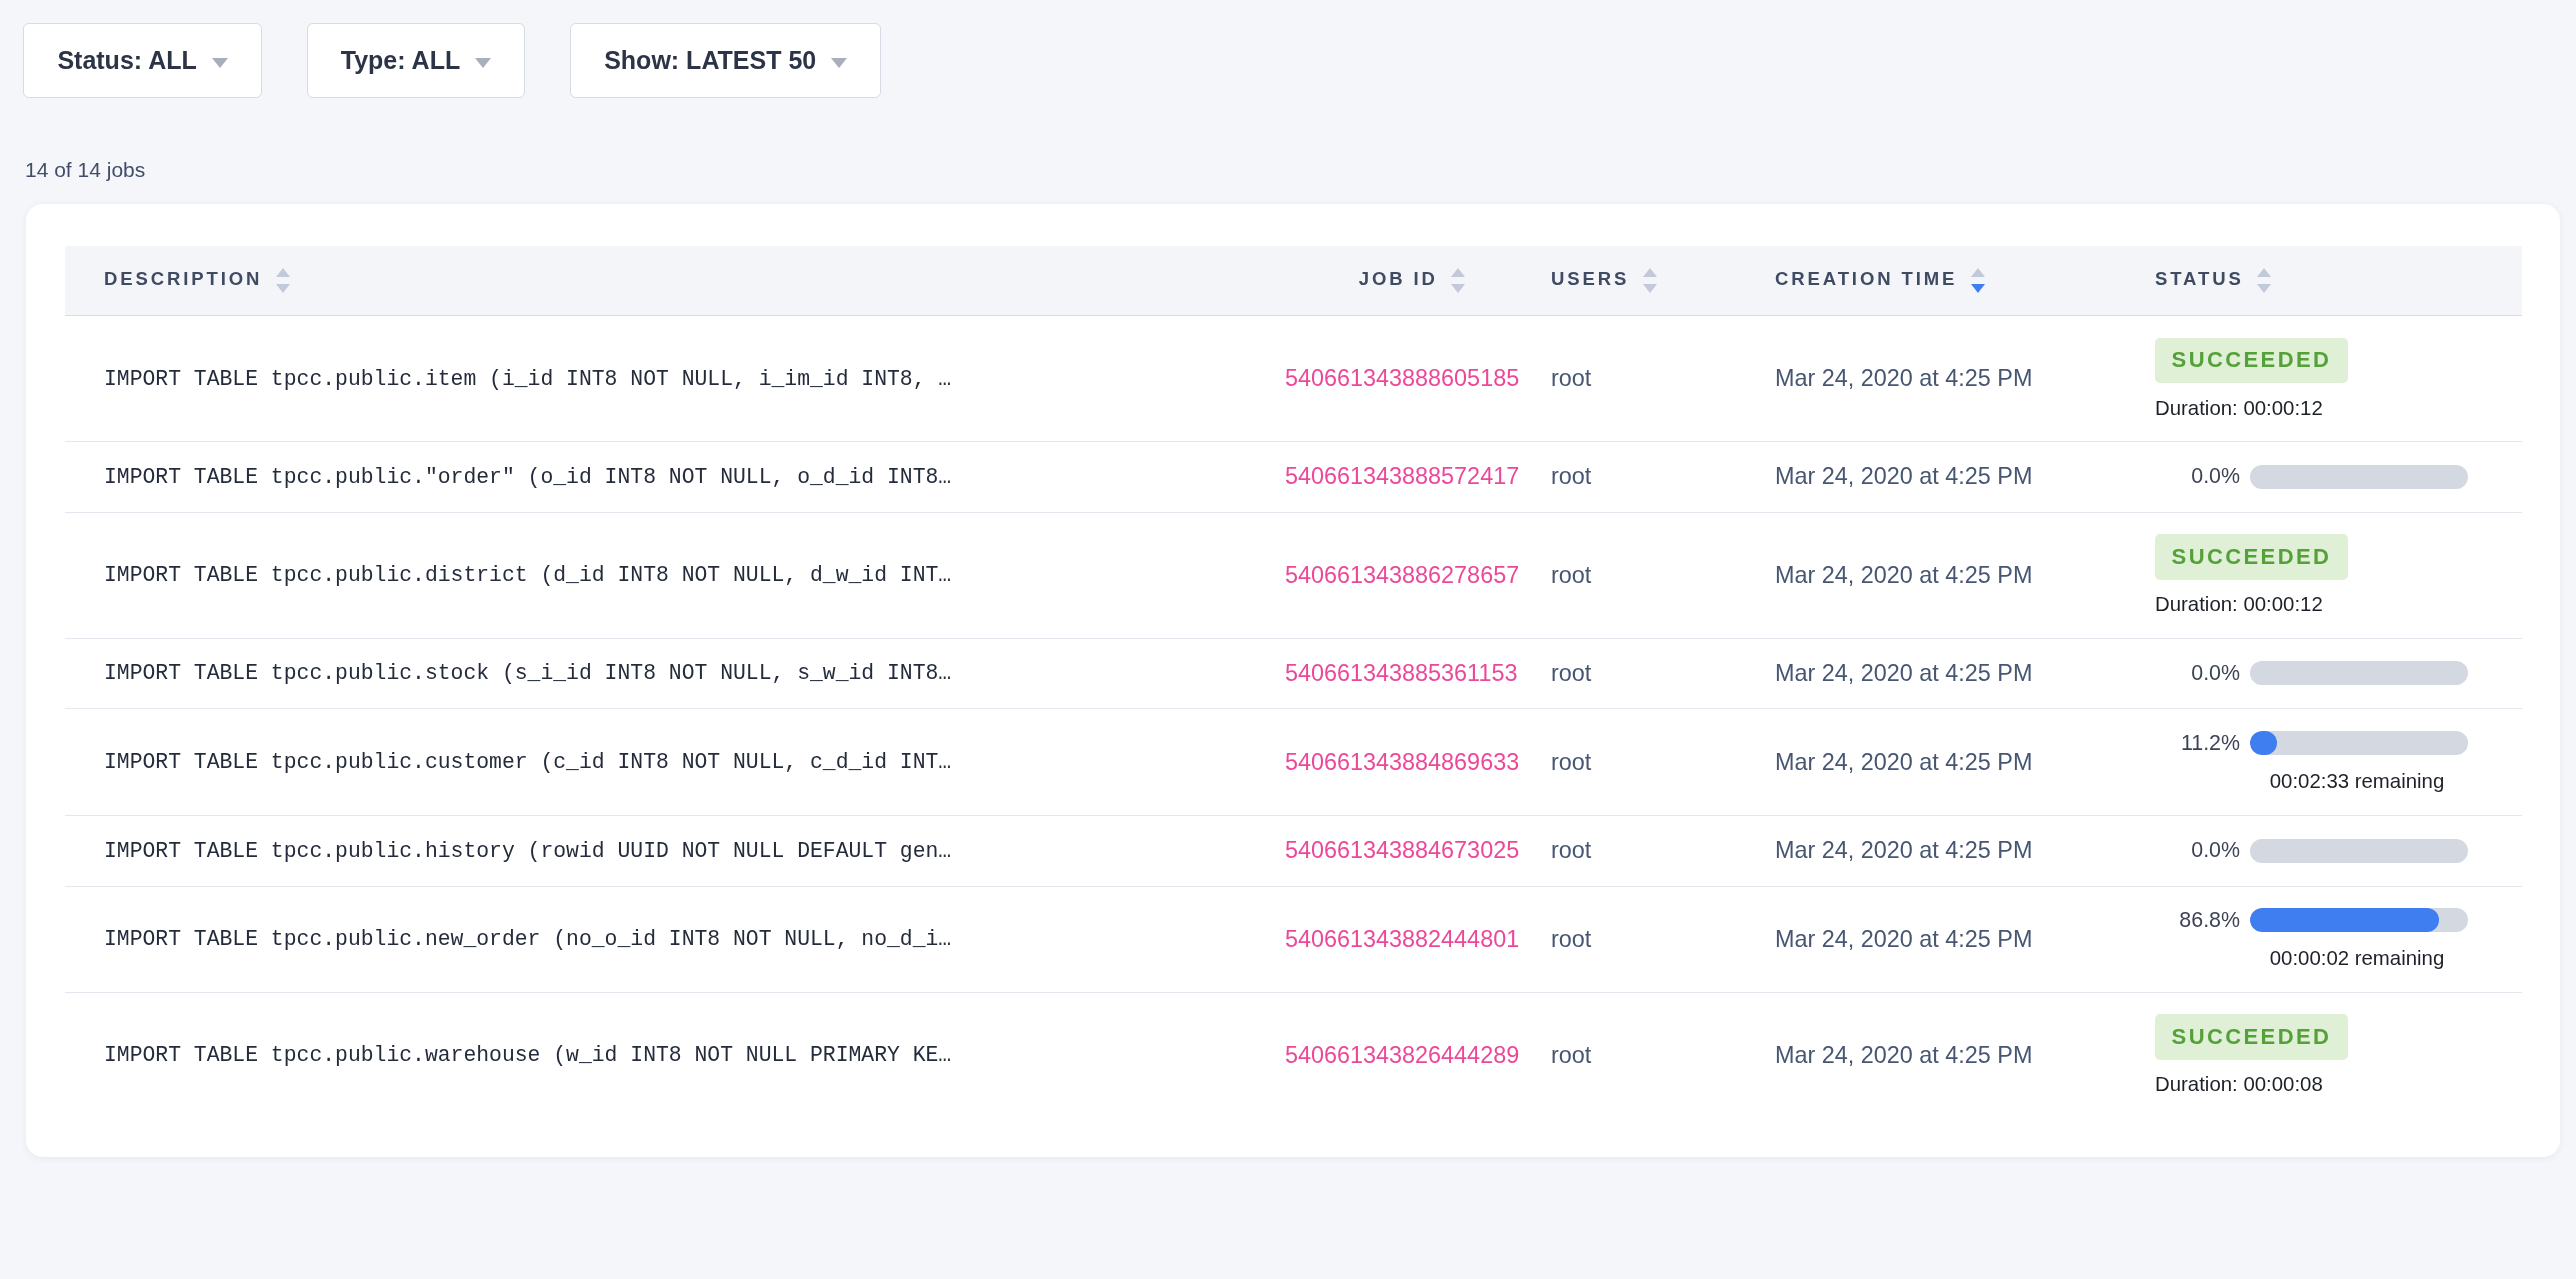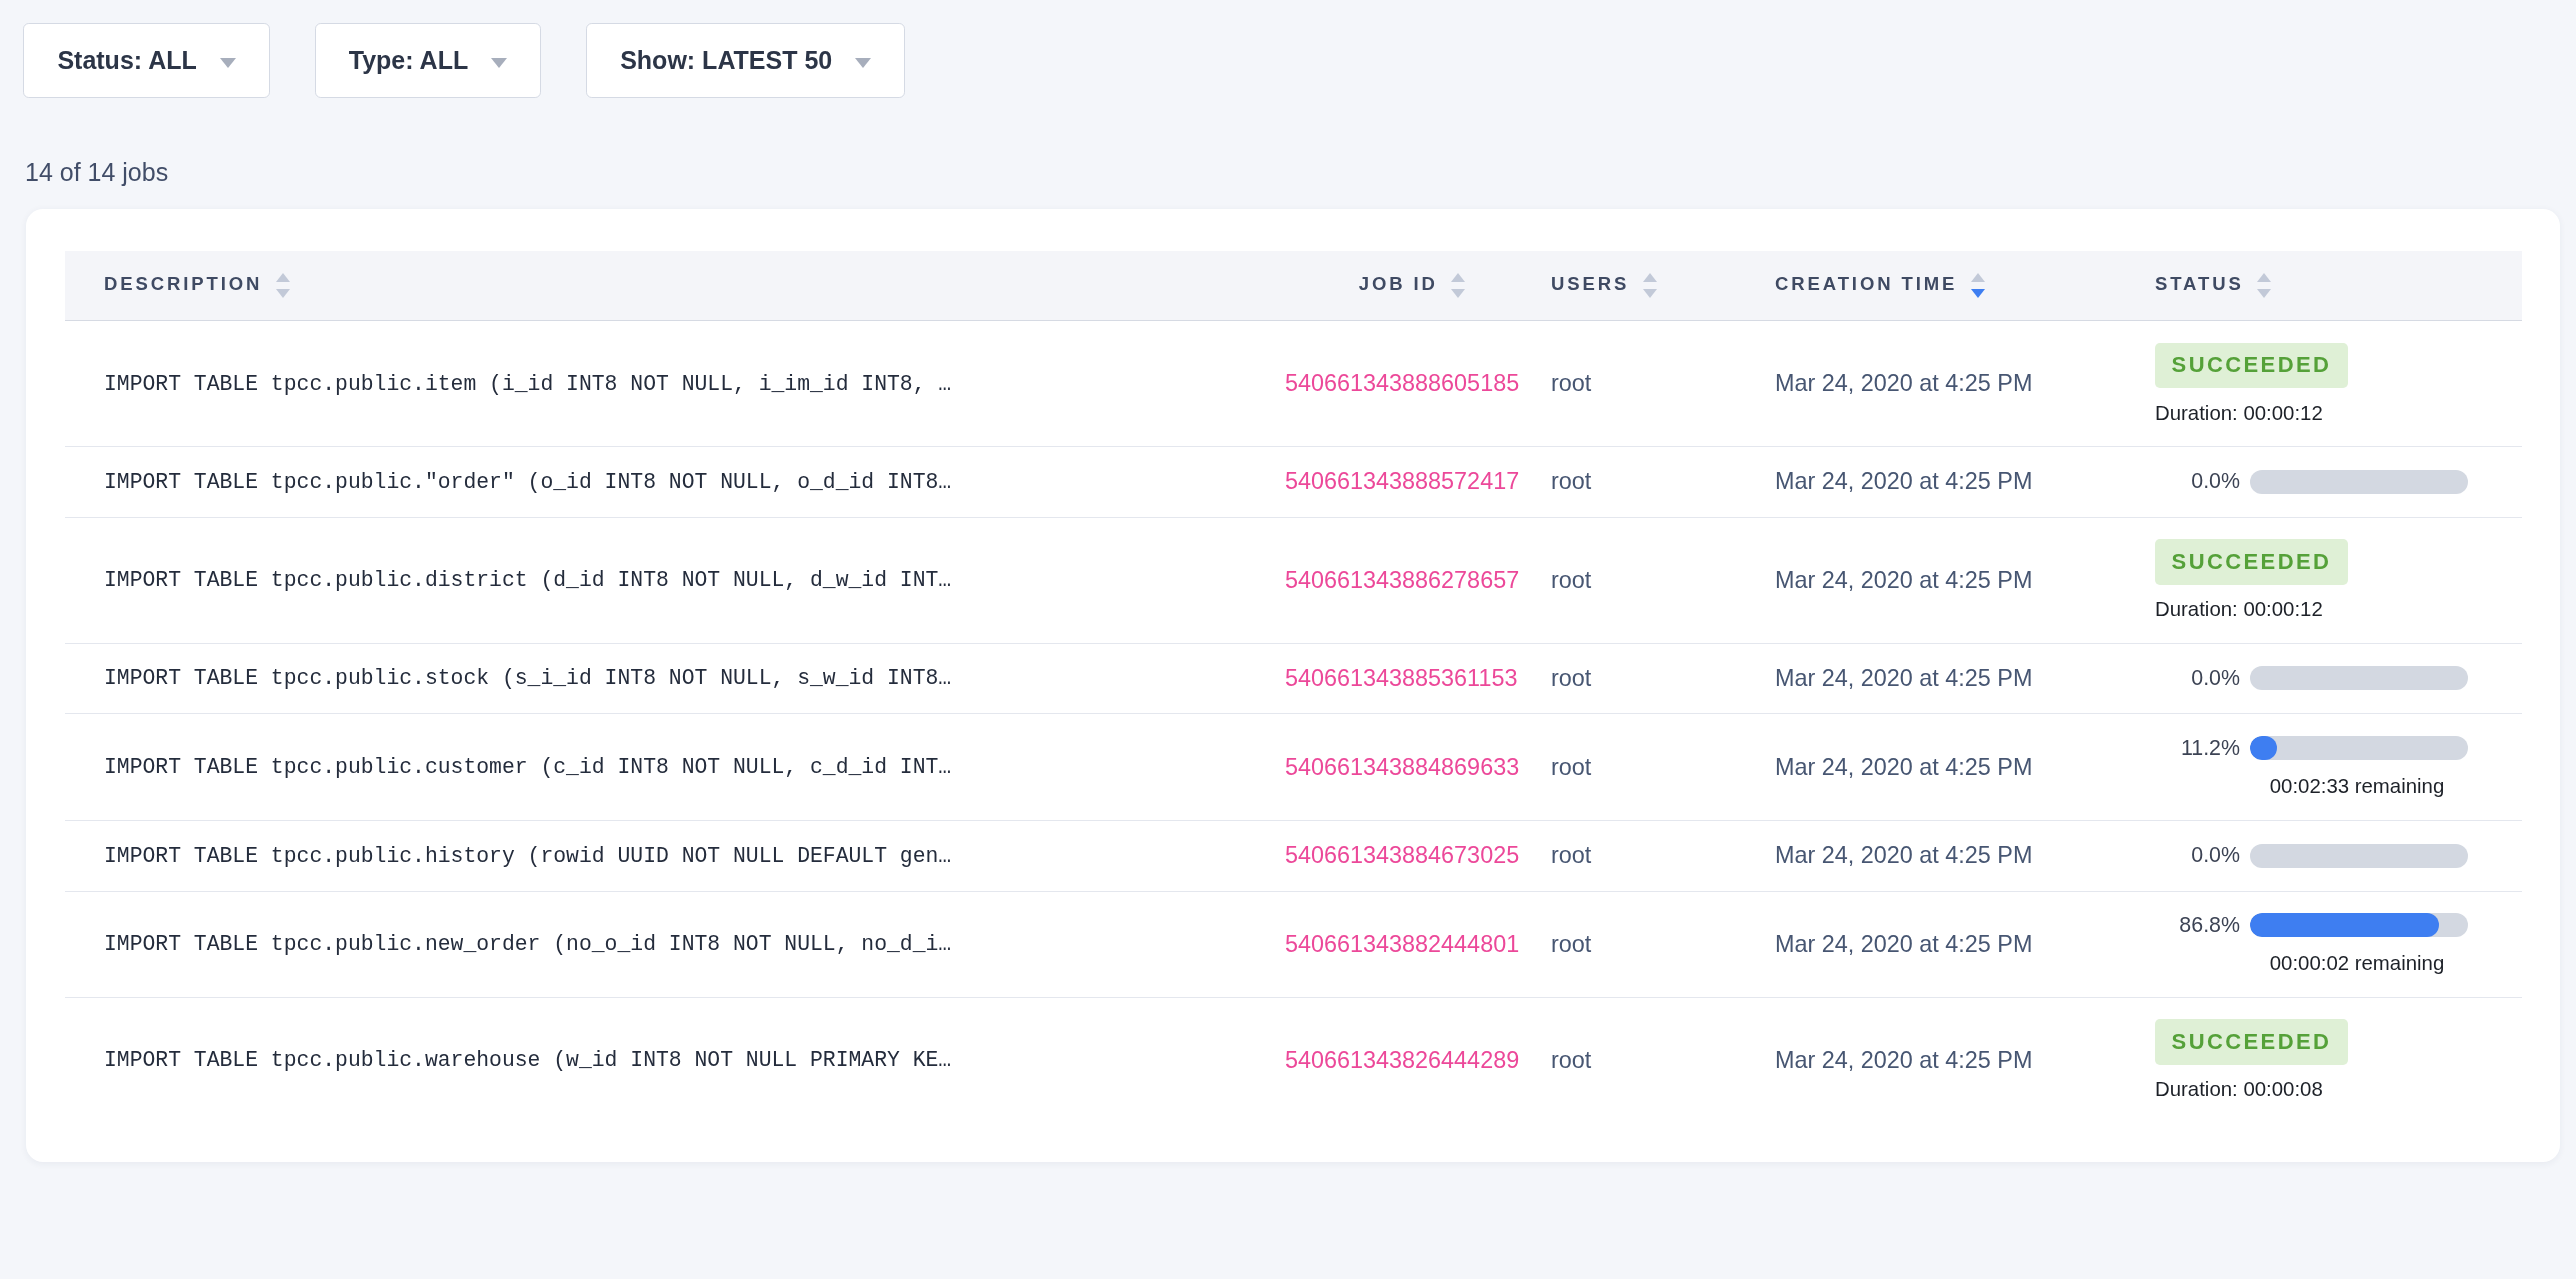--- a/index.html
+++ b/index.html
@@ -6,33 +6,33 @@
   html,body { width:2576px; height:1279px; overflow:hidden; }
   body {
     background:#f4f6fa;
     font-family:"Liberation Sans", sans-serif;
     color:#2c3547;
   }
 
   
   .filters { display:flex; gap:45px; padding:23.4px 0 0 23.4px; }
   .filter-btn {
-    display:inline-flex; align-items:center; justify-content:center; gap:23px;
+    display:inline-flex; align-items:center; justify-content:center; gap:15px;
     height:75px; padding:0 33px;
     background:#ffffff; border:1px solid #d5dae4; border-radius:5.8px;
     font-size:25px; font-weight:700; color:#2c3547; cursor:pointer;
   }
   .caret-down {
     width:0; height:0; margin-top:3.9px;
     border-left:8.8px solid transparent; border-right:8.8px solid transparent;
     border-top:10.7px solid #a7aebc;
   }
 
   
-  .summary { margin:60px 16px 0 25px; font-size:25px; color:#414d68; }
+  .summary { margin:60px 16px 0 25px; font-size:21px; color:#414d68; }
 
   
   .card {
     margin:21.4px 15.6px 0 26px; width:2534px;
     background:#ffffff; border-radius:17px;
     box-shadow:0 1.9px 7.8px rgba(40,50,80,0.06);
     padding:42px 39px 39px 39px;
   }
 
   

